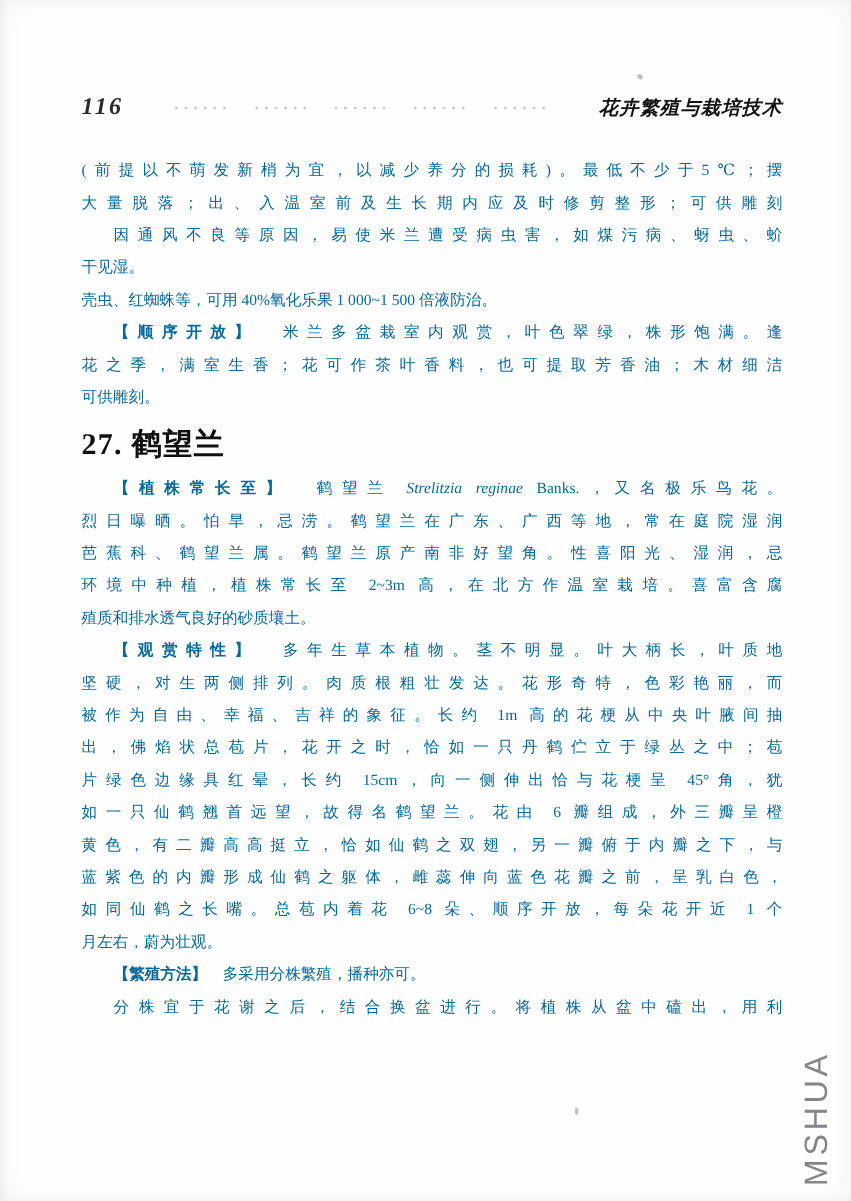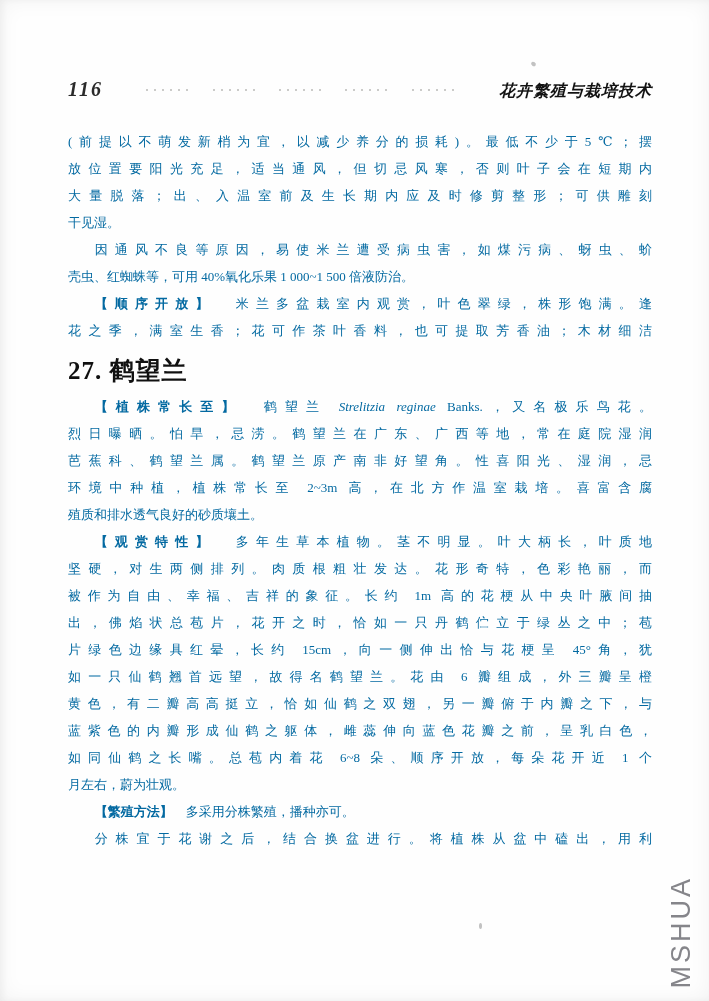--- a/index.html
+++ b/index.html
@@ -105,27 +105,27 @@
       <span class="artifact"></span>
       <span class="artifact"></span>
       <span class="artifact"></span>
       <span class="artifact"></span>
     </div>
     <span class="running-title">花卉繁殖与栽培技术</span>
   </div>
 
   <div class="page-body">
       <div class="line justify"><span class="s-normal">(前提以不萌发新梢为宜，以减少养分的损耗)。最低不少于5℃；摆</span></div>
-      <div class="line justify"><span class="s-normal">放位置要阳光充足，适当通风，但切忌风寒，否则叶子会在短期内</span></div>
       <div class="line justify"><span class="s-normal">大量脱落；出、入温室前及生长期内应及时修剪整形；可供雕刻</span></div>
+      <div class="line indent justify"><span class="s-normal">因通风不良等原因，易使米兰遭受病虫害，如煤污病、蚜虫、蚧</span></div>
       <div class="line"><span class="s-normal">干见湿。</span></div>
-      <div class="line indent justify"><span class="s-normal">因通风不良等原因，易使米兰遭受病虫害，如煤污病、蚜虫、蚧</span></div>
       <div class="line"><span class="s-normal">壳虫、红蜘蛛等，可用 40%氧化乐果 1 000~1 500 倍液防治。</span></div>
       <div class="line indent justify"><span class="s-bold">【顺序开放】</span><span class="s-normal">　米兰多盆栽室内观赏，叶色翠绿，株形饱满。逢</span></div>
       <div class="line justify"><span class="s-normal">花之季，满室生香；花可作茶叶香料，也可提取芳香油；木材细洁</span></div>
+      <div class="line"><span class="s-normal">可供雕刻。</span></div>
       <div class="heading"><span class="s-bold">27. 鹤望兰</span></div>
       <div class="line indent justify"><span class="s-bold">【植株常长至】</span><span class="s-normal">　鹤望兰 </span><span class="s-italic">Strelitzia reginae</span><span class="s-normal"> Banks.，又名极乐鸟花。</span></div>
       <div class="line justify"><span class="s-normal">烈日曝晒。怕旱，忌涝。鹤望兰在广东、广西等地，常在庭院湿润</span></div>
       <div class="line justify"><span class="s-normal">芭蕉科、鹤望兰属。鹤望兰原产南非好望角。性喜阳光、湿润，忌</span></div>
       <div class="line justify"><span class="s-normal">环境中种植，植株常长至 2~3m 高，在北方作温室栽培。喜富含腐</span></div>
       <div class="line"><span class="s-normal">殖质和排水透气良好的砂质壤土。</span></div>
       <div class="line indent justify"><span class="s-bold">【观赏特性】</span><span class="s-normal">　多年生草本植物。茎不明显。叶大柄长，叶质地</span></div>
       <div class="line justify"><span class="s-normal">坚硬，对生两侧排列。肉质根粗壮发达。花形奇特，色彩艳丽，而</span></div>
       <div class="line justify"><span class="s-normal">被作为自由、幸福、吉祥的象征。长约 1m 高的花梗从中央叶腋间抽</span></div>
       <div class="line justify"><span class="s-normal">出，佛焰状总苞片，花开之时，恰如一只丹鹤伫立于绿丛之中；苞</span></div>

